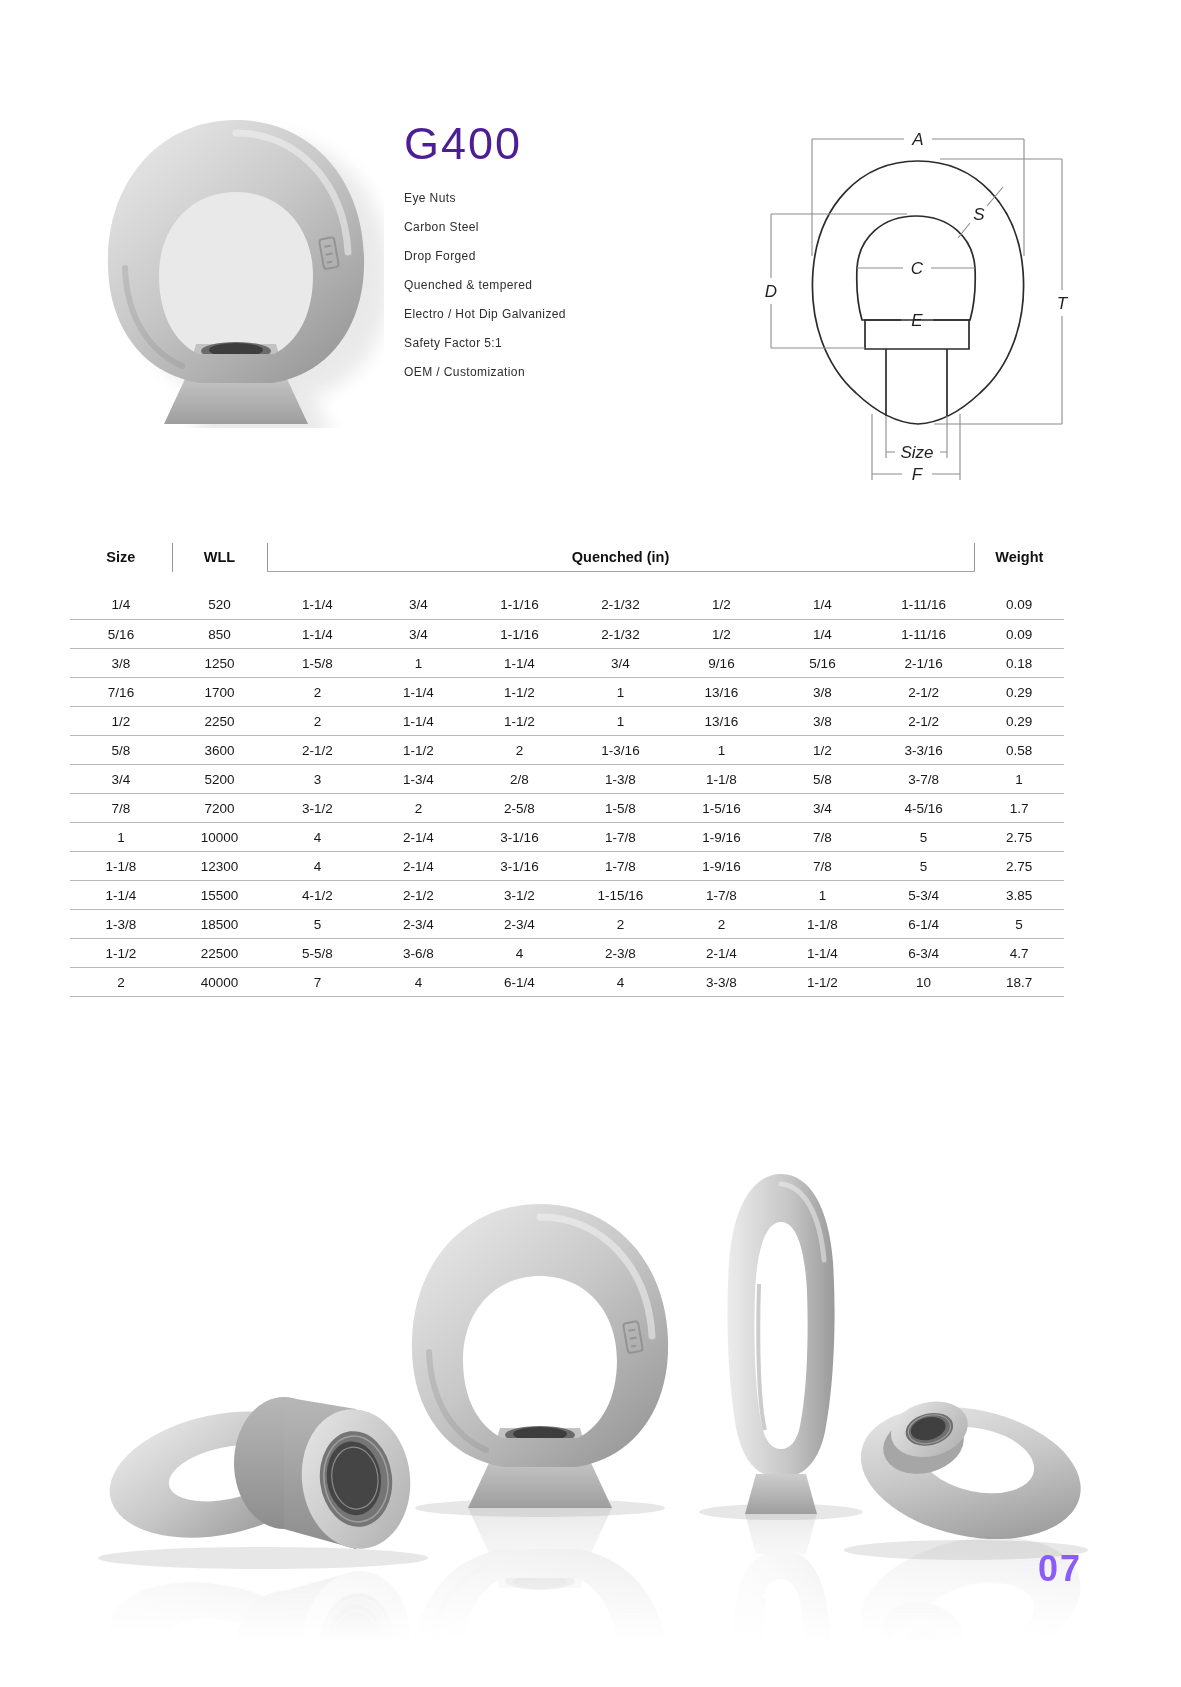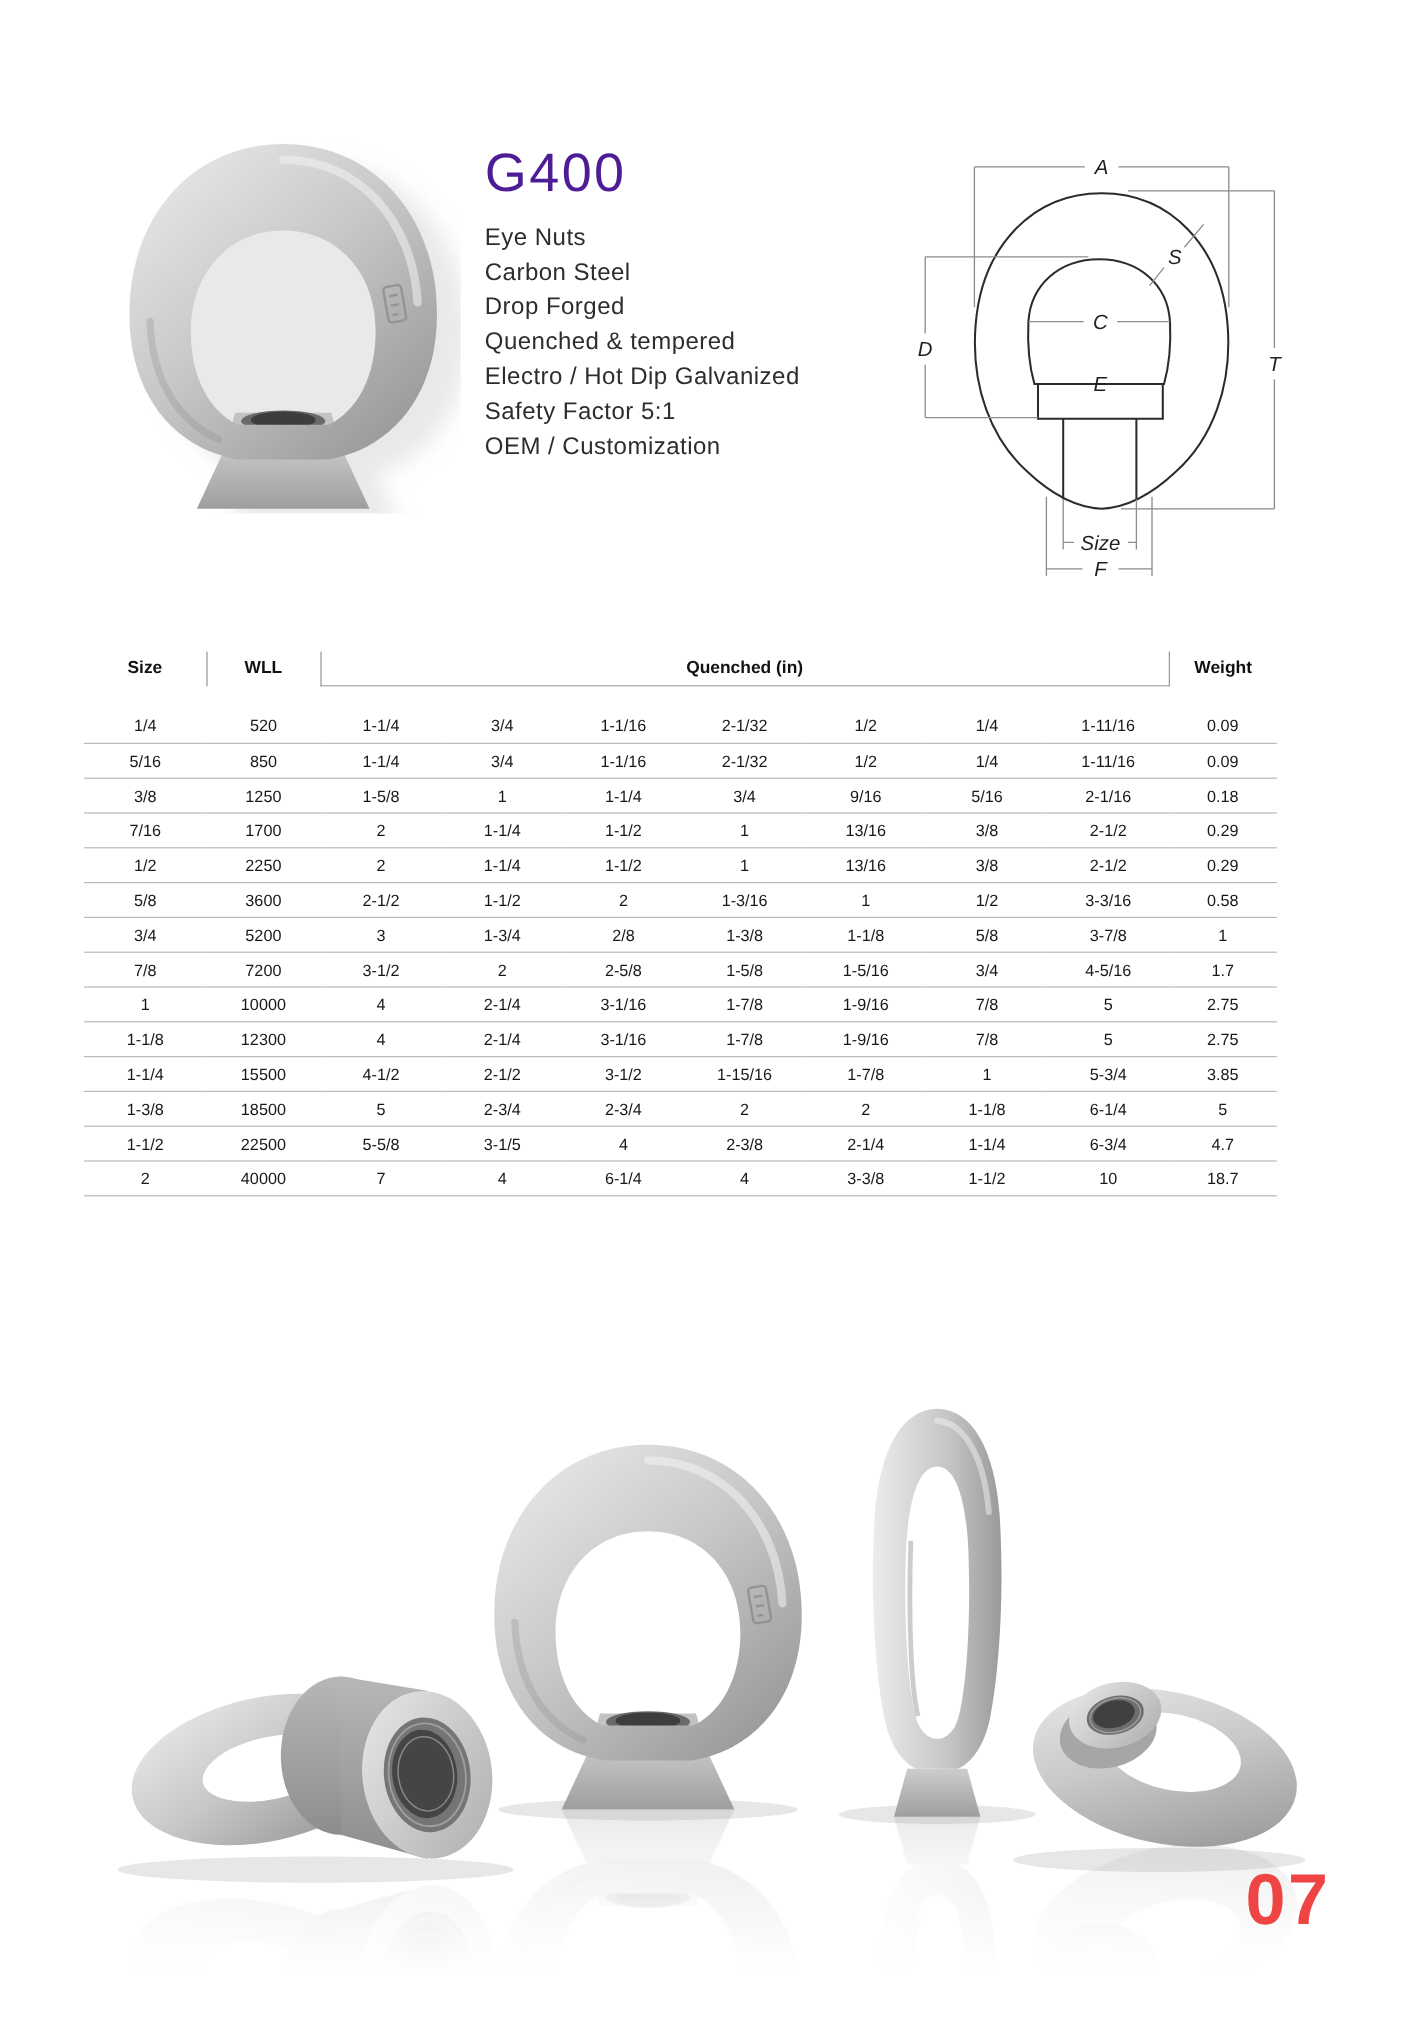--- a/index.html
+++ b/index.html
@@ -4,21 +4,21 @@
 <style>
   html,body{margin:0;padding:0;}
   body{
     width:1181px;height:1687px;background:#ffffff;position:relative;
     font-family:"Liberation Sans",sans-serif;overflow:hidden;color:#1c1c1c;
   }
   
   .titleblock{position:absolute;left:404px;top:118px;}
   .model{font-size:45px;font-weight:500;letter-spacing:2px;color:#4c1d95;margin:0;}
   .features{list-style:none;margin:14px 0 0 0;padding:0;}
-  .features li{font-size:20px;line-height:29px;color:#2d2d2d;letter-spacing:.4px;}
+  .features li{font-size:12px;line-height:29px;color:#2d2d2d;letter-spacing:.4px;}
   
   .photo-top{position:absolute;left:92px;top:106px;width:292px;height:322px;}
   .diagram{position:absolute;left:702px;top:116px;width:392px;height:382px;}
   .dim-label{font-family:"Liberation Sans",sans-serif;font-style:italic;font-size:17px;fill:#1f1f1f;text-anchor:middle;}
   
   .spec{position:absolute;left:70px;top:543px;}
   table{border-collapse:collapse;table-layout:fixed;width:994px;}
   th,td{padding:0;text-align:center;vertical-align:middle;}
   thead th{font-size:14.5px;color:#111;}
   .hd-main{font-weight:bold;height:28px;}
@@ -26,22 +26,22 @@
   .th-size,.th-size-unit{border-right:1px solid #979797;}
   .th-dimgroup{border-left:1px solid #979797;border-right:1px solid #979797;border-bottom:1px solid #a5a5a5;}
   .th-unit-underline{border-bottom:1px solid #a5a5a5;}
   .dim-sub{font-style:italic;font-weight:normal;font-size:15px;height:26px;
            border-left:1px solid #979797;border-bottom:1px solid #a5a5a5;}
   .dim-sub:nth-last-child(2){border-right:1px solid #979797;}
   tbody td{font-size:13.5px;height:28px;border-bottom:1px solid #b9b9b9;color:#181818;}
   tbody tr:first-child td{height:40px;vertical-align:bottom;padding-bottom:7px;}
   
   .bottom-photo{position:absolute;left:88px;top:1098px;width:1004px;height:565px;}
-  .pageno{position:absolute;left:1038px;top:1548px;font-size:60px;font-weight:bold;
-          color:#ef4444;letter-spacing:2px;}
+  .pageno{position:absolute;left:1038px;top:1548px;font-size:36px;font-weight:bold;
+          color:#8b5cf6;letter-spacing:2px;}
 </style>
 </head>
 <body>
 
 <svg class="photo-top" viewBox="0 0 292 322" aria-hidden="true">
   <defs>
     <linearGradient id="gMet" x1="0" y1="0" x2="0.85" y2="1">
       <stop offset="0" stop-color="#ededed"></stop>
         <stop offset="0.5" stop-color="#c8c8c8"></stop>
         <stop offset="1" stop-color="#979797"></stop>
@@ -329,21 +329,21 @@
           <td>2</td>
           <td>2</td>
           <td>1-1/8</td>
           <td>6-1/4</td>
           <td>5</td>
         </tr>
         <tr>
           <td>1-1/2</td>
           <td>22500</td>
           <td>5-5/8</td>
-          <td>3-1/5</td>
+          <td>3-6/8</td>
           <td>4</td>
           <td>2-3/8</td>
           <td>2-1/4</td>
           <td>1-1/4</td>
           <td>6-3/4</td>
           <td>4.7</td>
         </tr>
         <tr>
           <td>2</td>
           <td>40000</td>

